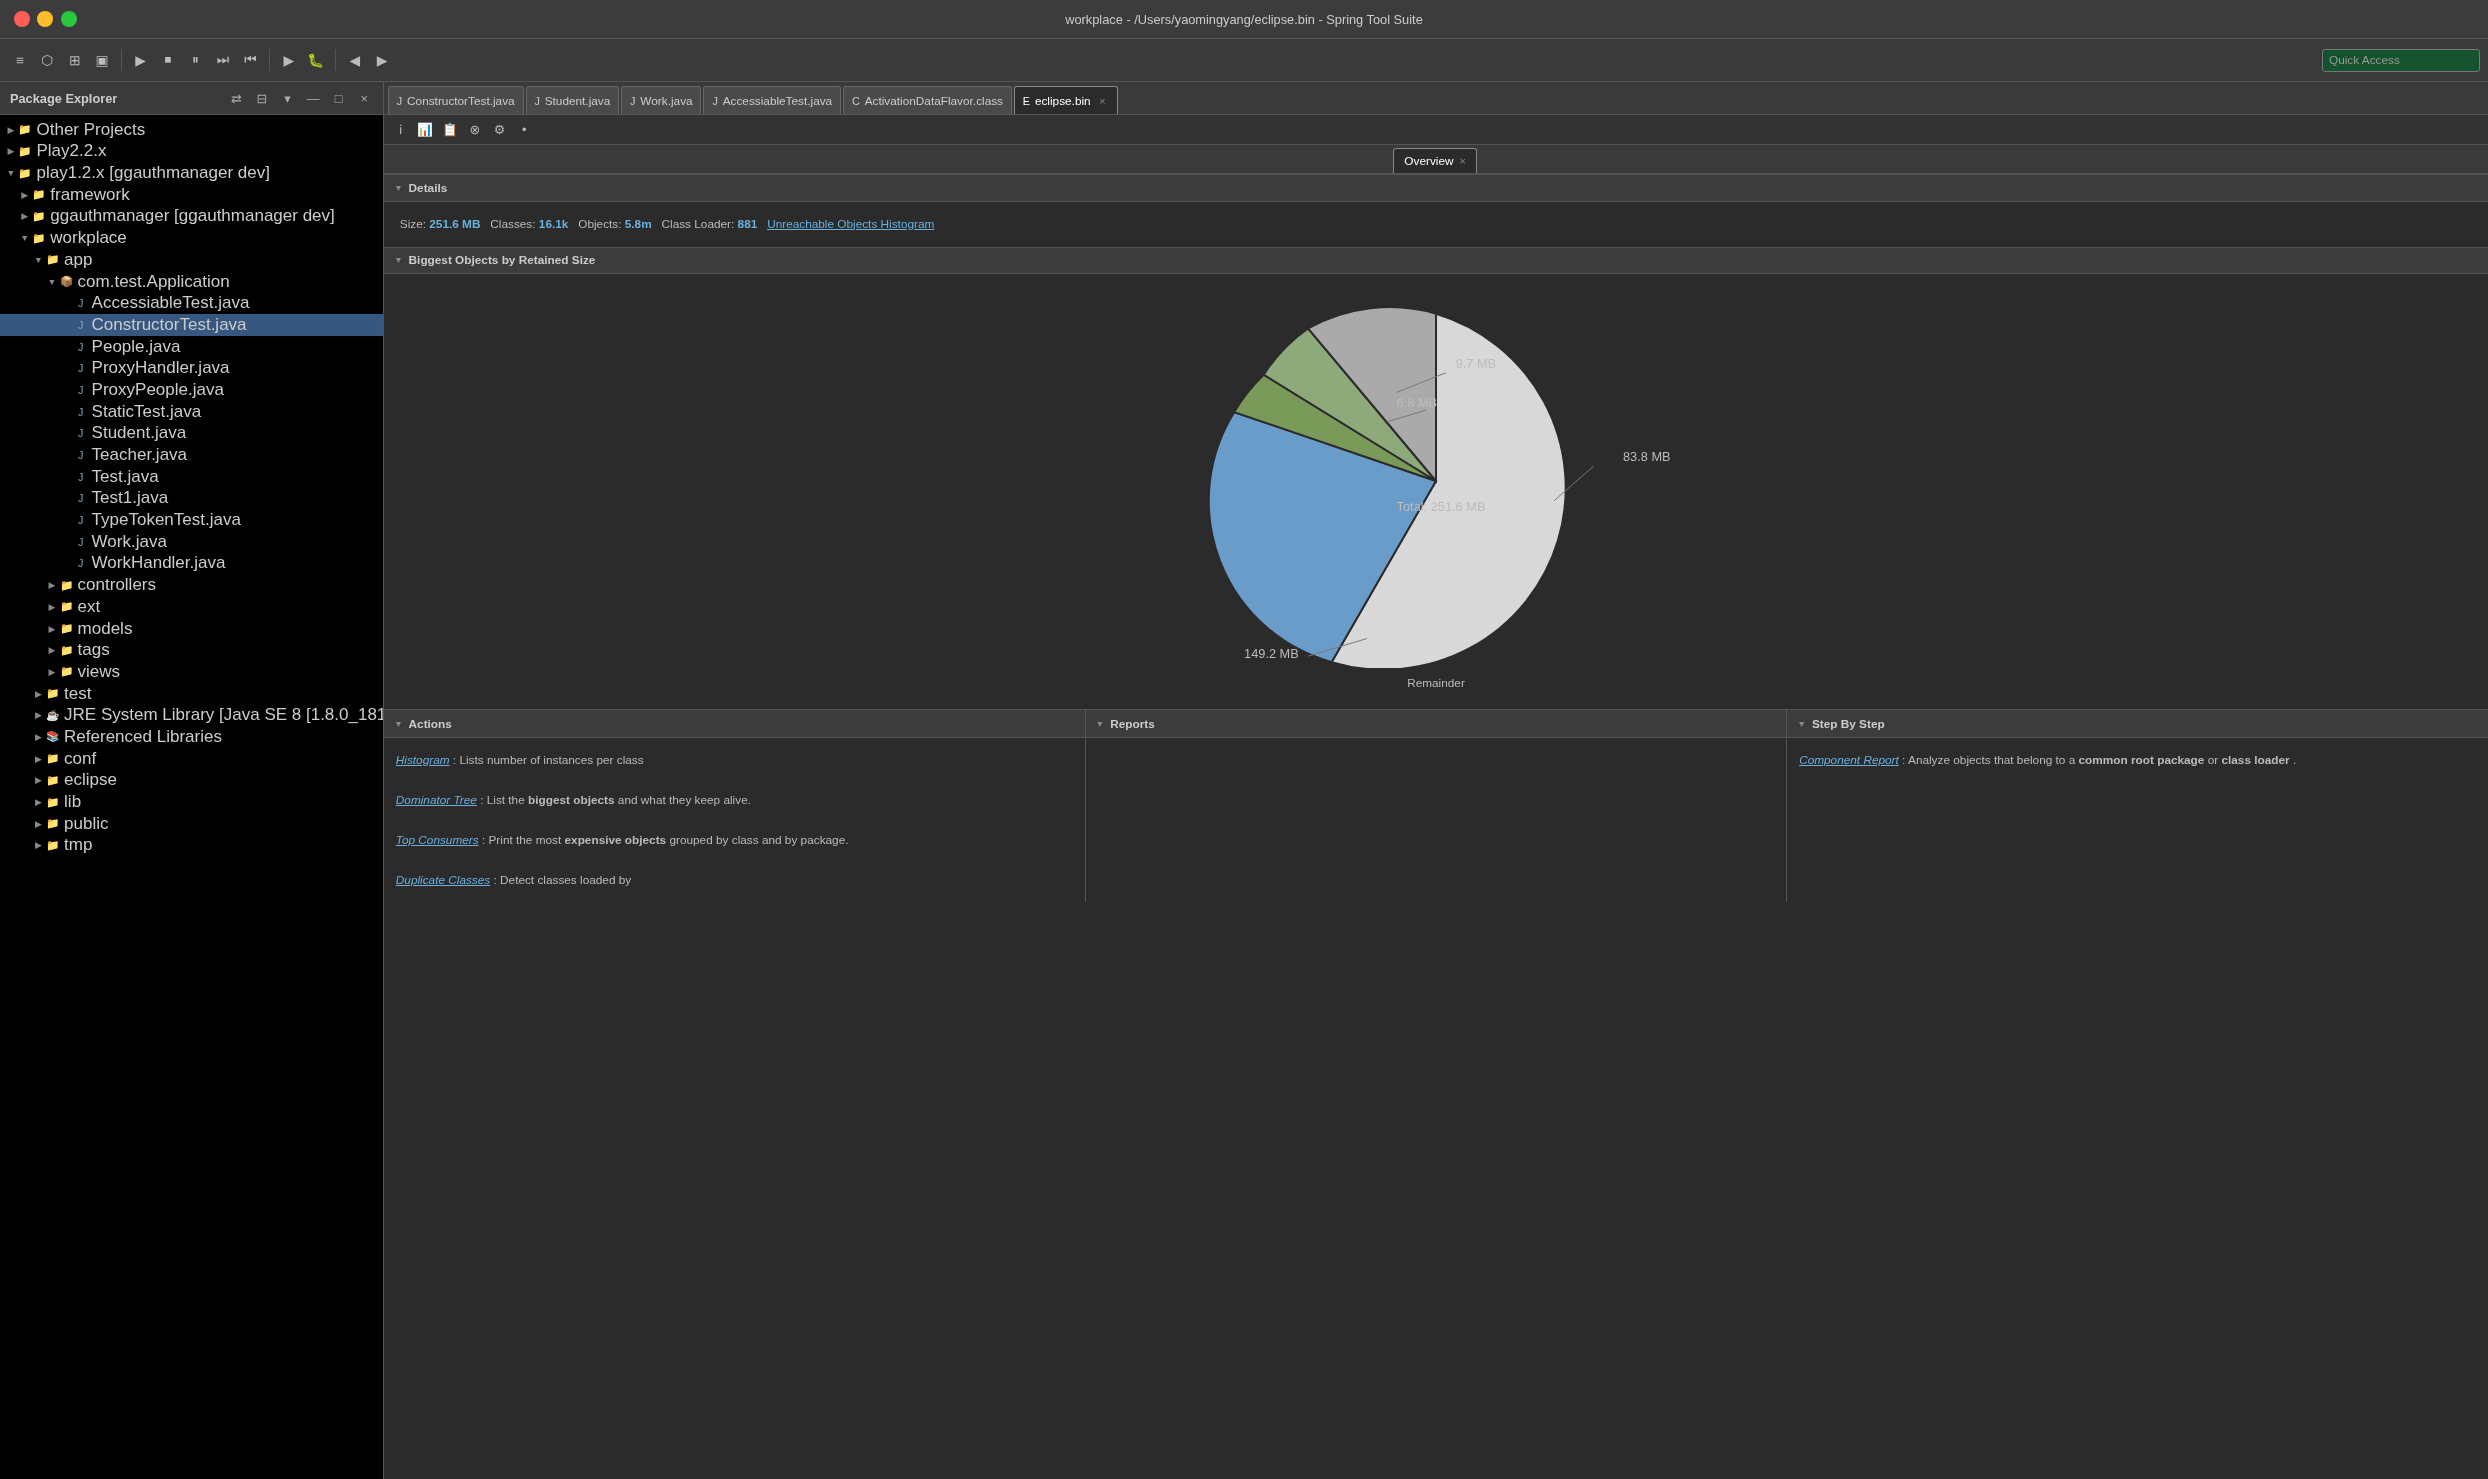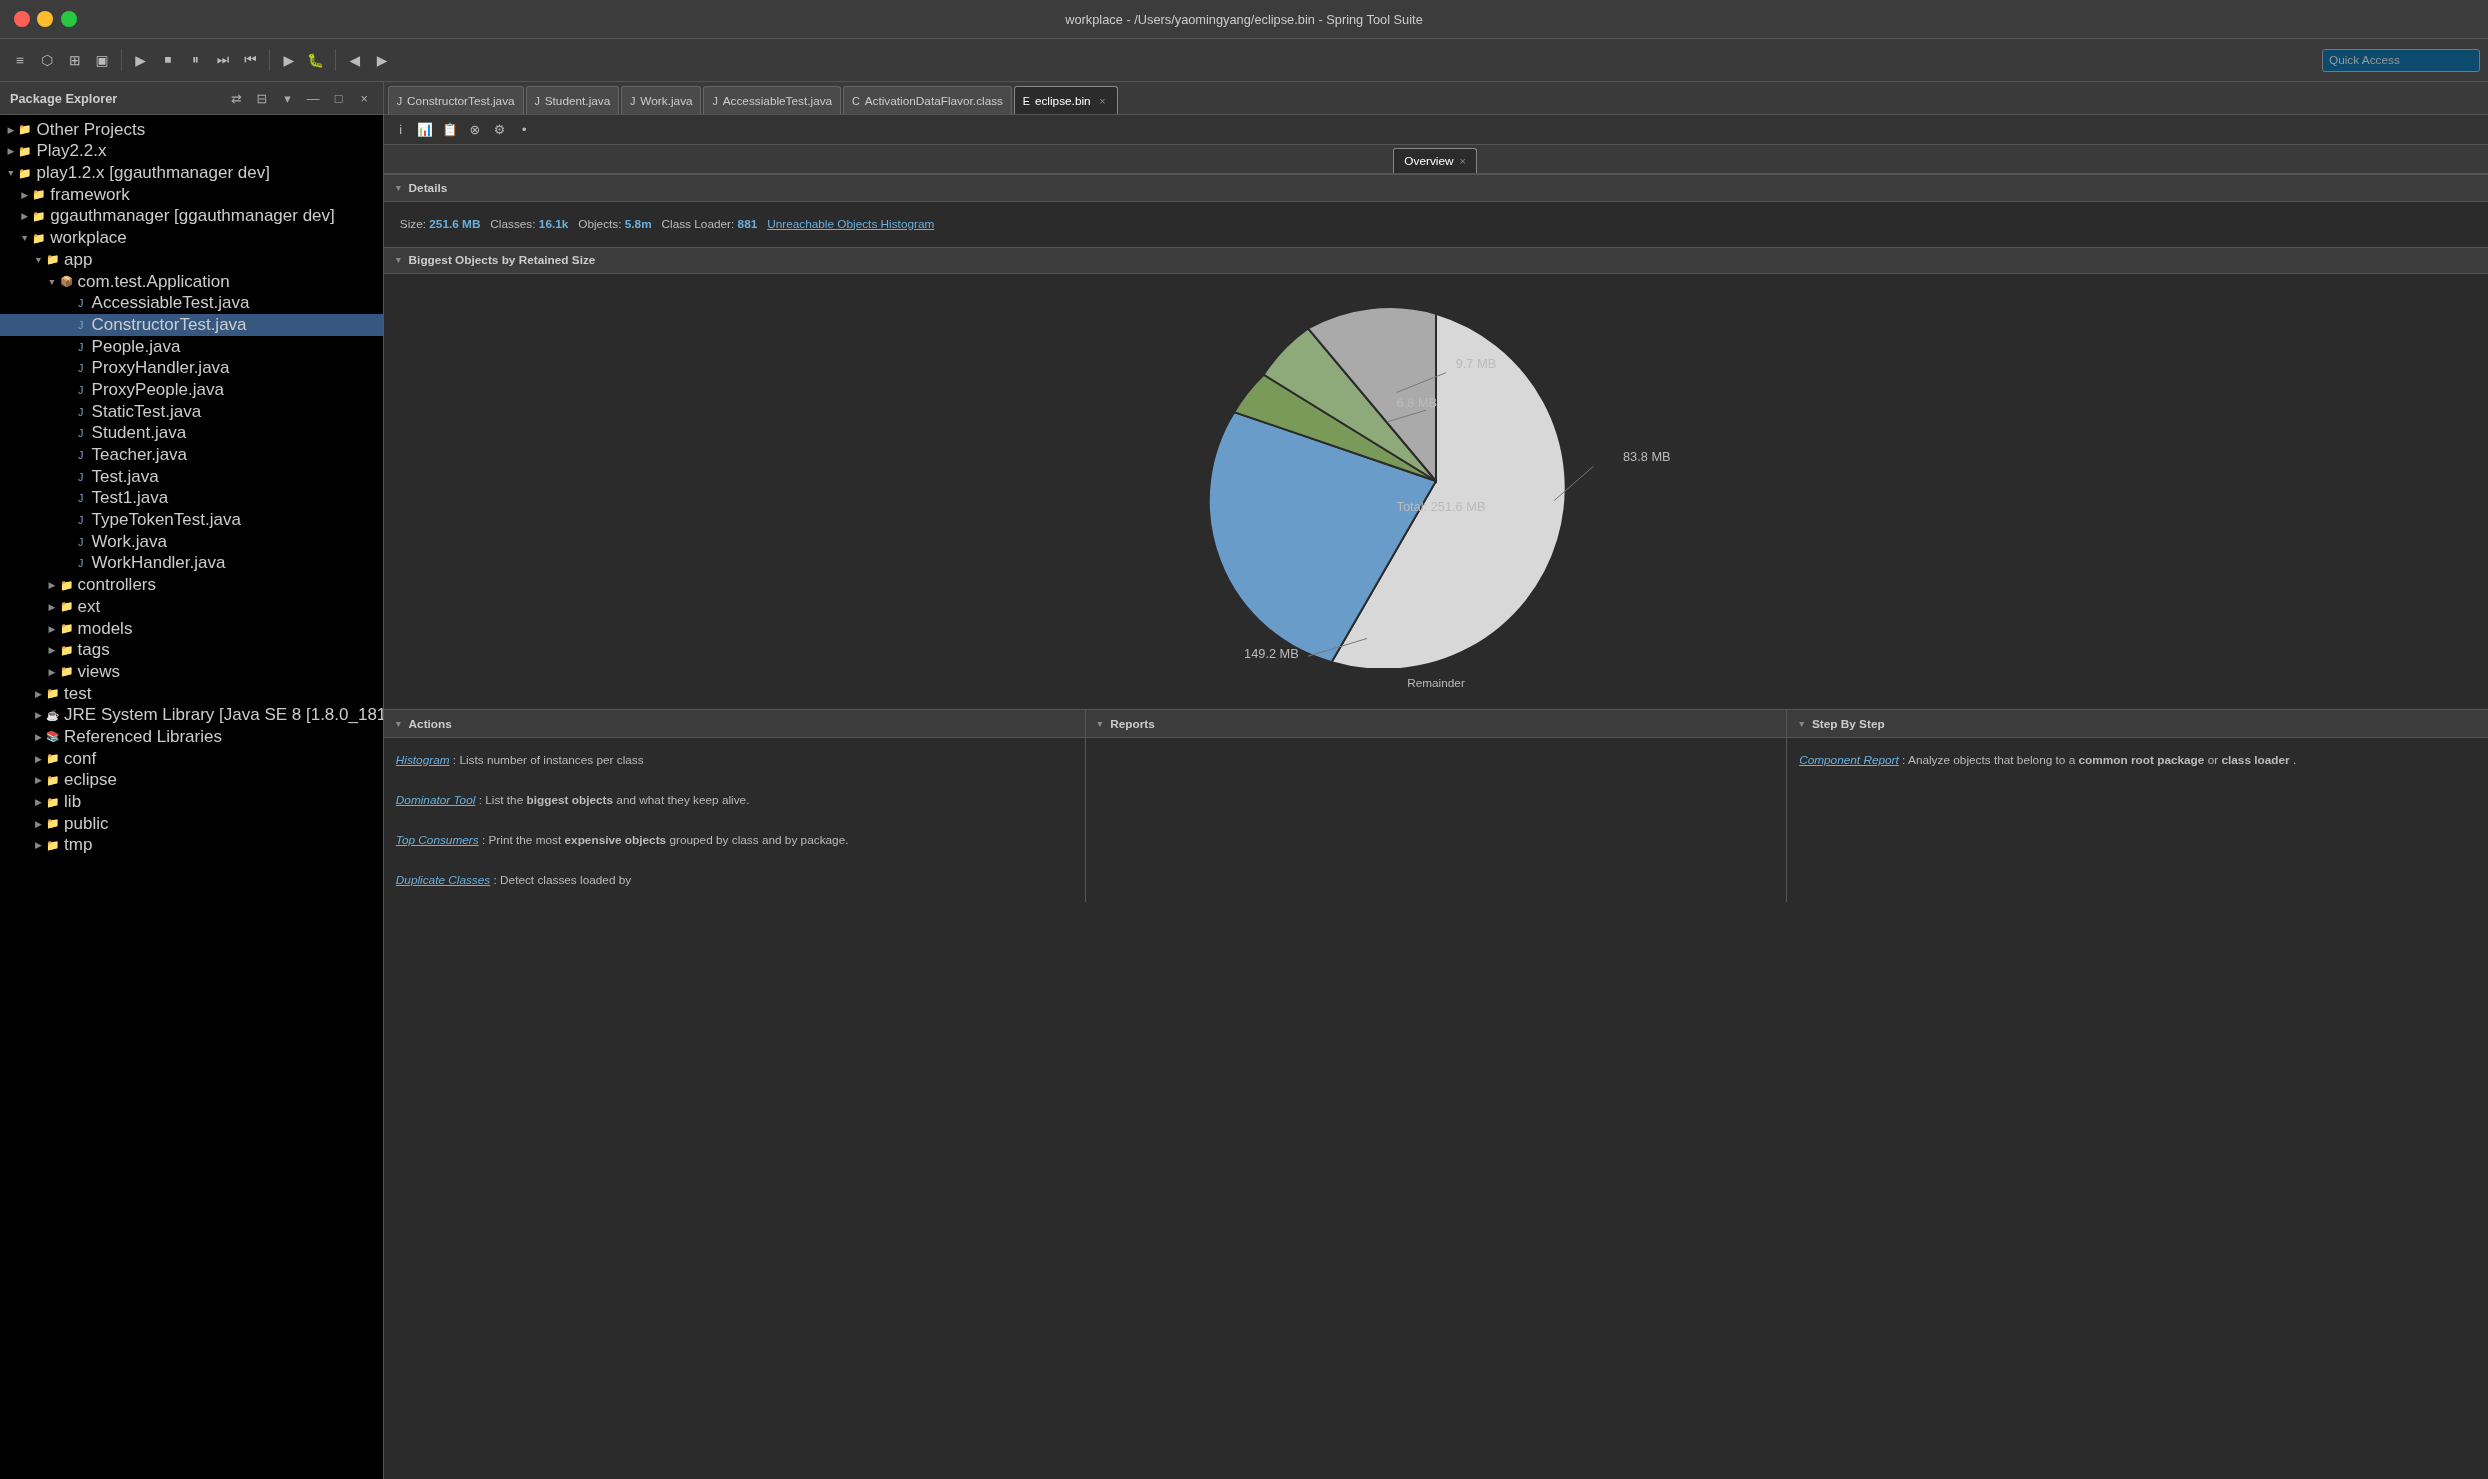--- a/index.html
+++ b/index.html
@@ -58,21 +58,21 @@
       border-radius: 2px;
     }
     .toolbar-sep {
       width: 1px;
       height: 21.7px;
       background: #555;
       margin: 0 3px;
     }
     #quick-access-box {
       margin-left: auto;
-      background: #0c4a6e;
+      background: #14532d;
       border: 1px solid #777;
       border-radius: 3px;
       width: 158px;
       height: 23px;
       display: flex;
       align-items: center;
       padding: 0 5.9px;
       color: #999;
       font-size: 11.8px;
     }
@@ -715,21 +715,21 @@
               <span class="section-arrow">▼</span>
               <span>Actions</span>
             </div>
             <div class="bottom-col-content">
               <p>
                 <span class="link-text">Histogram</span>
                 <span> : Lists number of instances per class</span>
               </p>
               <br>
               <p>
-                <span class="link-text">Dominator Tool</span>
+                <span class="link-text">Dominator Tree</span>
                 <span> : List the </span><span class="bold-text">biggest objects</span>
                 <span> and what they keep alive.</span>
               </p>
               <br>
               <p>
                 <span class="link-text">Top Consumers</span>
                 <span> : Print the most </span><span class="bold-text">expensive objects</span><span> grouped by class and by package.</span>
               </p>
               <br>
               <p>

